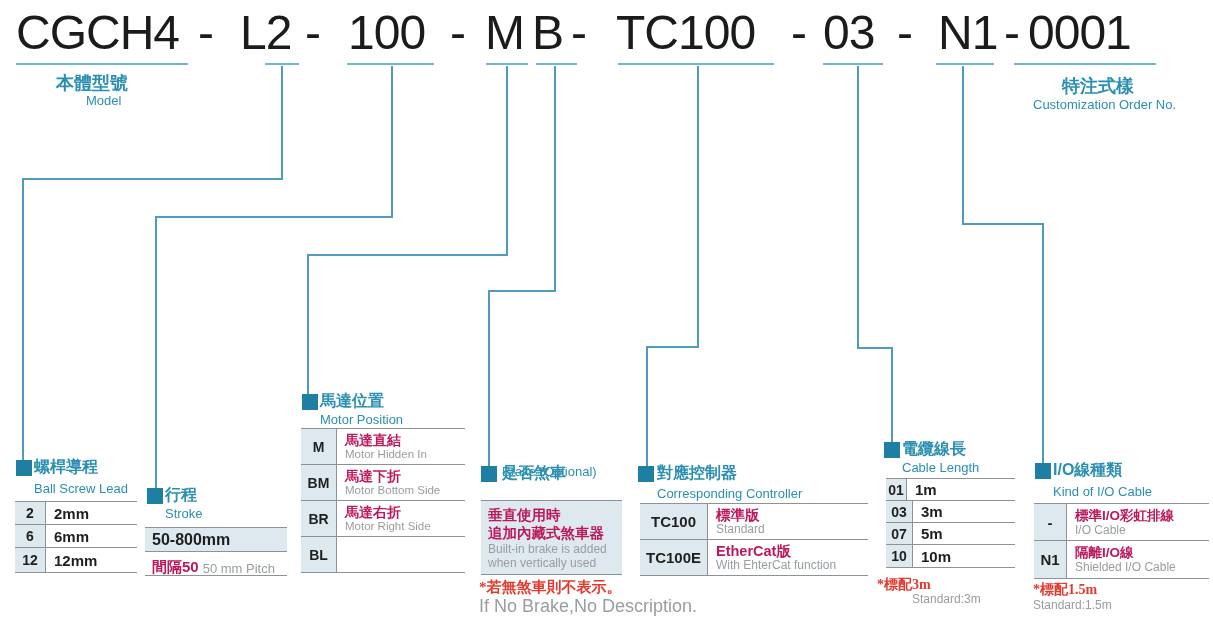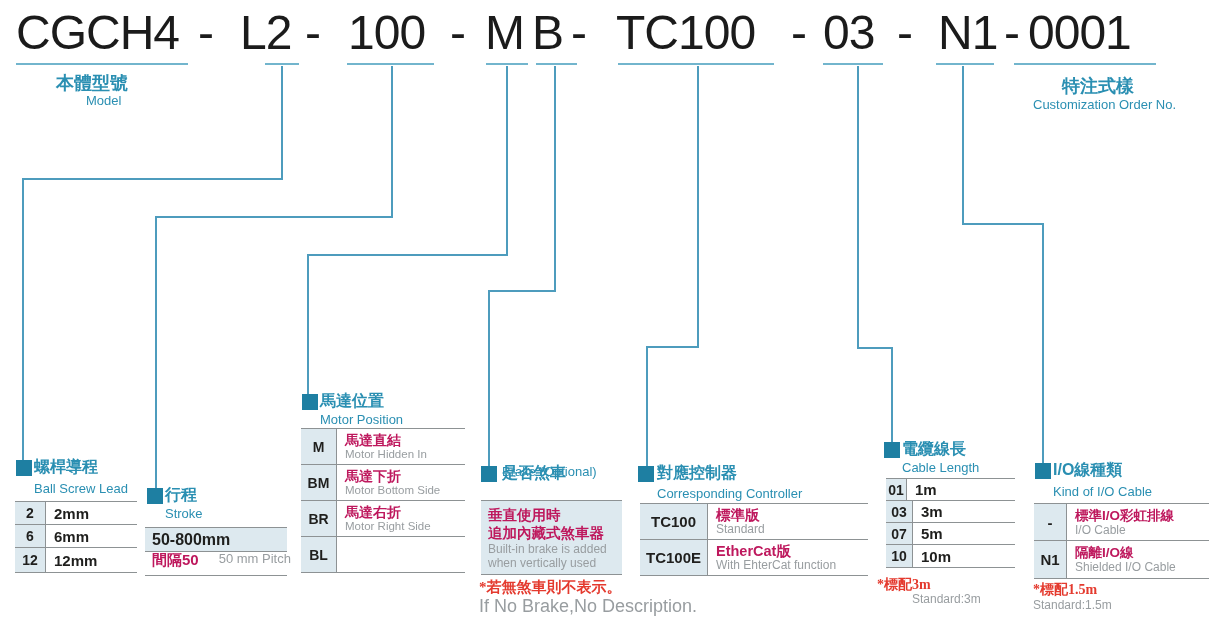--- a/index.html
+++ b/index.html
@@ -119,23 +119,23 @@
         </div>
     </div>
   </div>
 
   <div class="sq" style="left:147px;top:488px"></div>
   <div class="hzh" style="left:165px;top:486px">行程</div>
   <div class="hen" style="left:165px;top:506px">Stroke</div>
   <div class="bar" style="left:145px;top:527px;width:142px;height:25px">
     <span class="val" style="font-size:16px">50-800mm</span>
   </div>
-  <div style="position:absolute;left:145px;top:552px;width:142px;height:24px;border-bottom:1px solid #8d9294;display:flex;align-items:flex-start;padding-left:7px;box-sizing:border-box">
+  <div style="position:absolute;left:145px;top:552px;width:142px;height:24px;border-bottom:1px solid #8d9294;display:flex;align-items:flex-end;padding-left:7px;box-sizing:border-box">
     <span class="zhv" style="font-size:15px">間隔50</span>
-    <span class="env" style="font-size:13px;margin-left:20px">50 mm Pitch</span>
+    <span class="env" style="font-size:13px;margin-left:4px">50 mm Pitch</span>
   </div>
 
   <div class="sq" style="left:302px;top:394px"></div>
   <div class="hzh" style="left:320px;top:392px">馬達位置</div>
   <div class="hen" style="left:320px;top:412px">Motor Position</div>
   <div class="tbl" style="left:301px;top:428px;width:164px">
     <div class="row" style="height:36px">
       <div class="c1" style="width:36px">M</div>
       <div class="c2">
         <span class="zhv">馬達直結</span>

